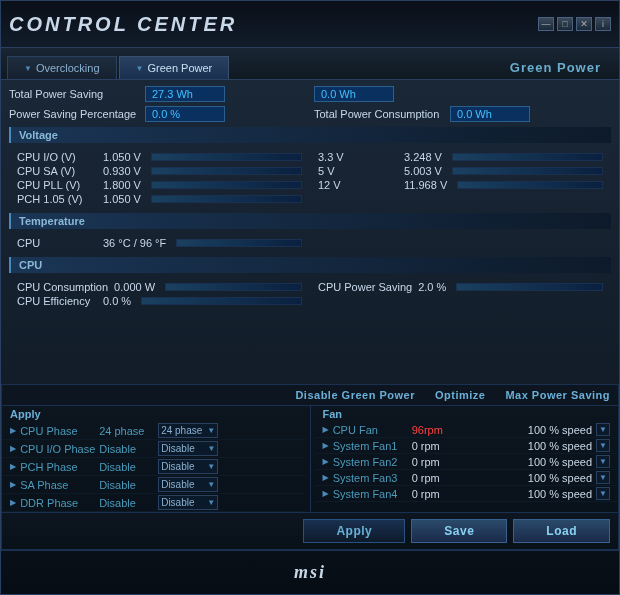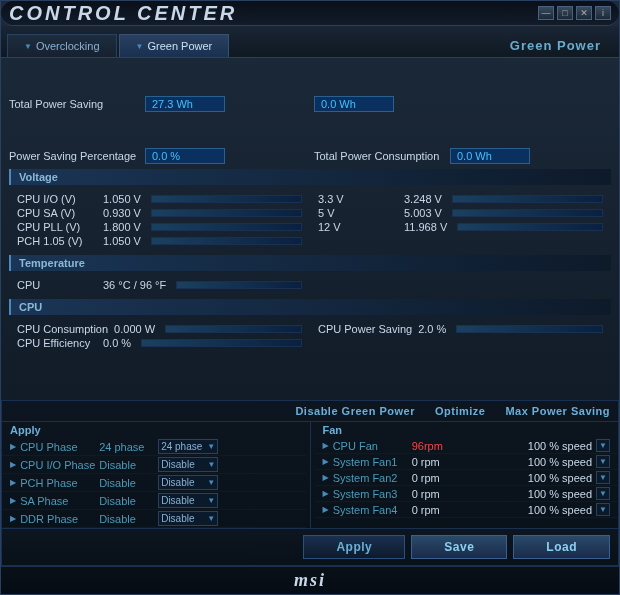--- a/index.html
+++ b/index.html
@@ -14,28 +14,27 @@
     .window {
       width: 620px;
       height: 595px;
       background: linear-gradient(180deg, #1c2a3a 0%, #0d1520 100%);
       border: 1px solid #2a4060;
       display: flex;
       flex-direction: column;
     }
     
     .title-bar {
-      height: 25px;
+      height: 47px;
       background: linear-gradient(180deg, #0a0f18 0%, #111c2a 100%);
       display: flex;
       align-items: center;
       justify-content: space-between;
       padding: 0 8px;
       border-bottom: 1px solid #2a4060;
-      border-radius: 16px;
     }
     .title-text {
       font-family: 'Arial Black', Arial, sans-serif;
       font-size: 20px;
       font-weight: 900;
       color: #c8d8e8;
       letter-spacing: 3px;
       text-transform: uppercase;
       font-style: italic;
     }
@@ -101,21 +100,20 @@
       display: flex;
       flex-direction: column;
       gap: 4px;
       overflow: hidden;
     }
     
     .info-row {
       display: flex;
       gap: 8px;
       align-items: center;
-      margin-top: 32px;
     }
     .info-pair {
       display: flex;
       align-items: center;
       gap: 6px;
       flex: 1;
     }
     .info-label {
       color: #c8d8e8;
       font-size: 11px;
@@ -284,21 +282,21 @@
       color: #8ad0f0;
       border: 1px solid #3a6090;
     }
     .btn-load {
       background: linear-gradient(180deg, #2a4a6a, #1a2a4a);
       color: #8ad0f0;
       border: 1px solid #3a6090;
     }
     
     .msi-bar {
-      height: 28px;
+      height: 44px;
       background: linear-gradient(180deg, #0a1018, #060c14);
       display: flex;
       align-items: center;
       justify-content: center;
       border-top: 1px solid #1a3050;
     }
     .msi-logo {
       color: #c8d8e8;
       font-size: 18px;
       font-style: italic;

